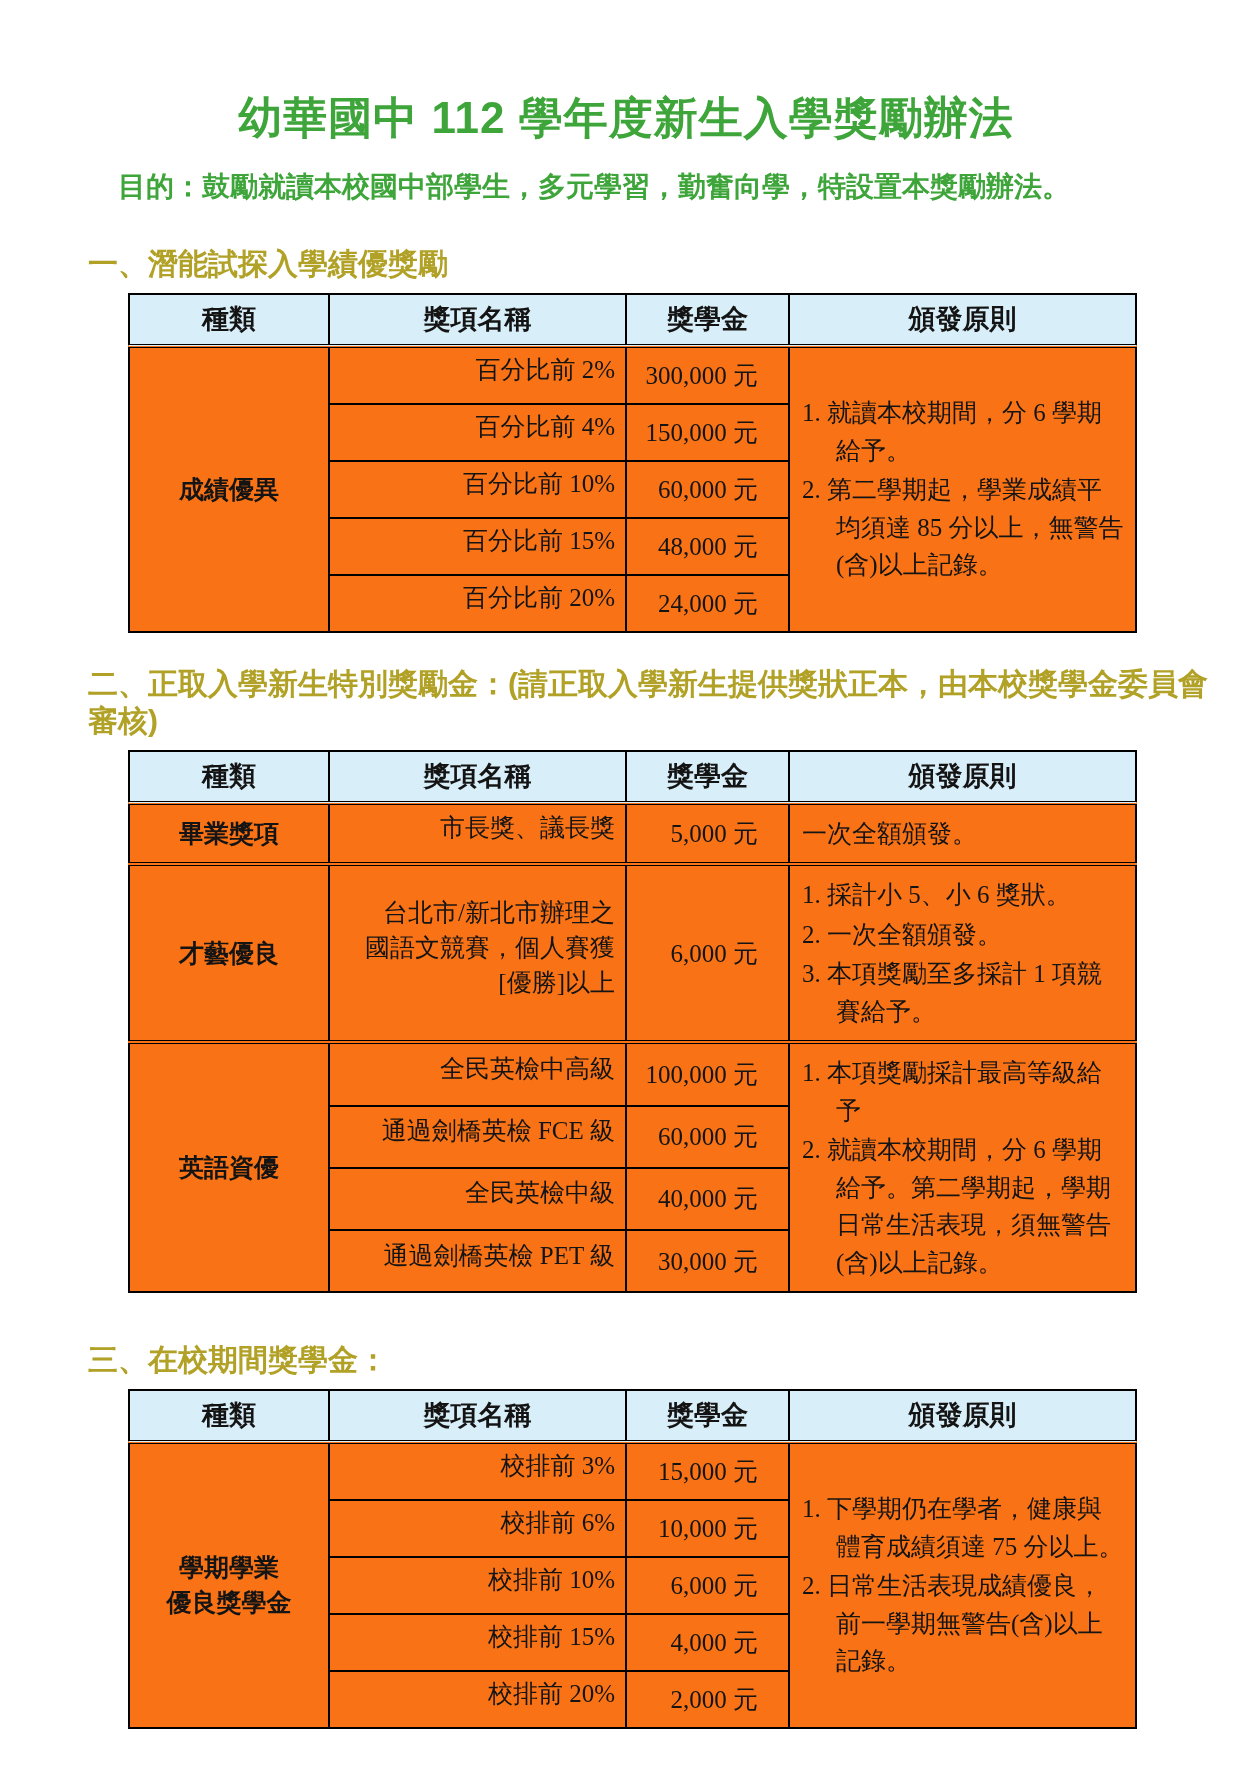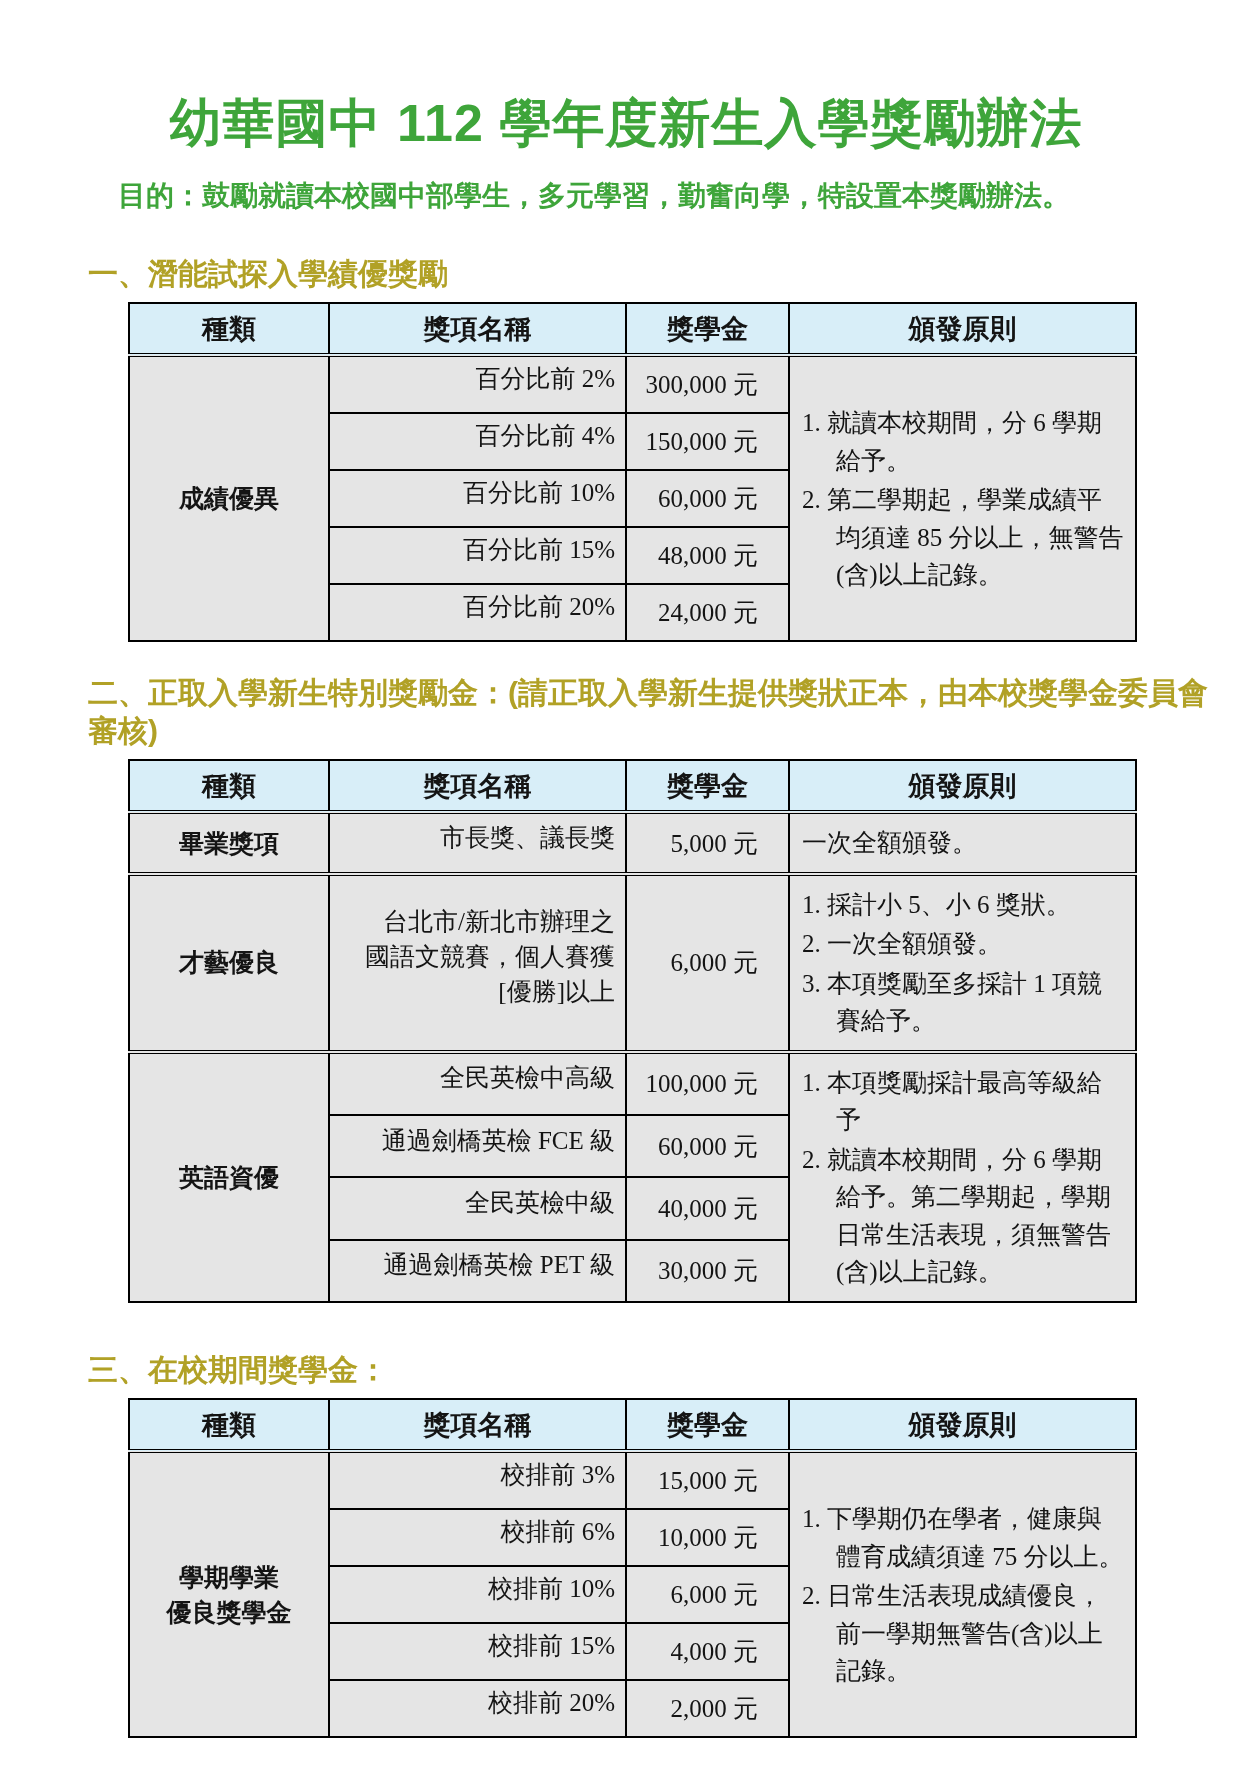--- a/index.html
+++ b/index.html
@@ -18,21 +18,21 @@
     background: #ffffff;
     overflow: hidden;
     font-family: "Liberation Serif", "DejaVu Serif", serif;
     color: var(--text-black);
   }
   .title {
     margin: 92px 0 0 0;
     text-align: center;
     font-family: "Liberation Sans", "DejaVu Sans", sans-serif;
     font-weight: bold;
-    font-size: 52px;
+    font-size: 44px;
     line-height: 1.2;
     letter-spacing: 1px;
     color: var(--title-green);
   }
   .purpose {
     margin: 24px 40px 0 118px;
     font-family: "Liberation Sans", "DejaVu Sans", sans-serif;
     font-weight: bold;
     font-size: 28px;
     line-height: 1.3;
@@ -47,21 +47,21 @@
     color: var(--heading-olive);
   }
   .sec-heading.sec2 { margin-top: 32px; }
   .sec-heading.sec3 { margin-top: 48px; }
 
   table.award {
     border-collapse: collapse;
     table-layout: fixed;
     margin-left: 128px;
     width: 1007px;
-    background: #e5e5e5;
+    background: #f97316;
   }
   table.award th {
     background: var(--table-header-bg);
     border: 2px solid var(--table-border);
     border-bottom: 4px double var(--table-border);
     font-family: "Liberation Serif", "DejaVu Serif", serif;
     font-weight: bold;
     font-size: 27px;
     height: 52px;
     text-align: center;

